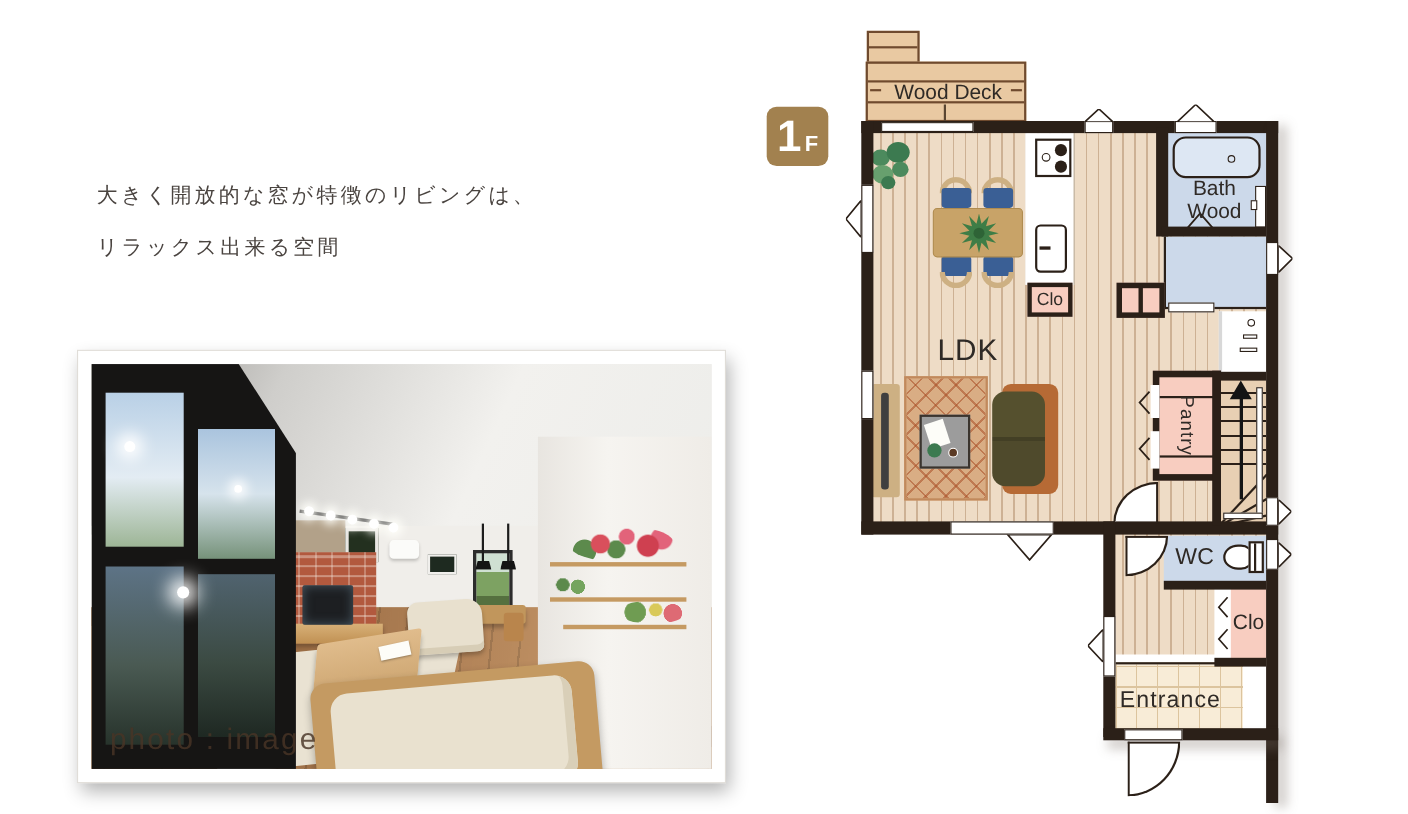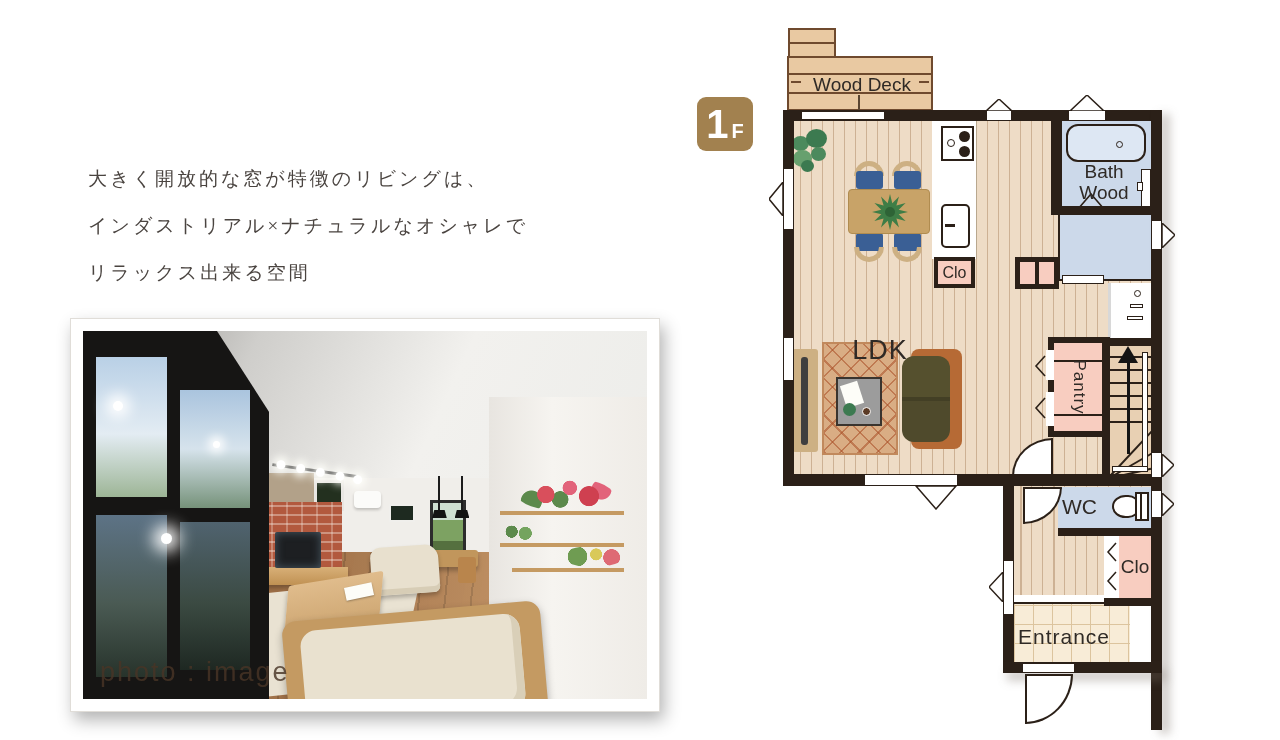--- a/index.html
+++ b/index.html
@@ -34,21 +34,20 @@
   .icon-svg{position:absolute;display:block;}
 </style>
 </head>
 <body>
 
 <div id="canvas">
 
 
   <div class="desc">
     <div>大きく開放的な窓が特徴のリビングは、</div>
-    <div>インダストリアル×ナチュラルなオシャレで</div>
     <div>リラックス出来る空間</div>
   </div>
 
   <div class="photo">
     <div class="scene">
 
       <div class="abs" style="left:0;top:0;width:100%;height:42%;
         background:linear-gradient(115deg,#8f8d8a 0%,#cfcecb 28%,#f2f1ee 62%,#ededea 100%);"></div>
 
       <div class="abs" style="left:0;top:40%;width:100%;height:28%;background:#f0eeea;"></div>
@@ -353,21 +352,21 @@
     </svg>
 
   <div class="abs" style="left:1012px;top:438px;width:41px;height:38px;
       background:#fff;border:2px solid #2b2018;border-radius:100% 0 0 0;"></div>
   <div class="abs" style="left:1023px;top:487px;width:39px;height:37px;
       background:#fff;border:2px solid #2b2018;border-radius:0 0 100% 0;"></div>
   <div class="win" style="left:1022px;top:663px;width:53px;height:10px;"></div>
   <div class="abs" style="left:1025px;top:674px;width:48px;height:50px;
       background:#fff;border:2px solid #2b2018;border-radius:0 0 100% 0;"></div>
 
-  <div class="lbl" style="left:845px;top:303px;width:70px;text-align:center;font-size:27px;letter-spacing:1px;margin-top:32px;">LDK</div>
+  <div class="lbl" style="left:845px;top:303px;width:70px;text-align:center;font-size:27px;letter-spacing:1px;">LDK</div>
   <div class="lbl" style="left:1062px;top:161px;width:84px;text-align:center;font-size:19px;line-height:21px;">
     <span style="display:block;">Bath</span>
     <span style="display:block;">Wood</span>
   </div>
-  <div class="lbl" style="left:1062px;top:495px;width:48px;font-size:21px;">WC</div>
+  <div class="lbl" style="left:1062px;top:495px;width:48px;text-align:center;font-size:21px;">WC</div>
   <div class="lbl" style="left:1018px;top:625px;width:110px;text-align:left;font-size:21px;letter-spacing:1px;">Entrance</div>
 
 </div>
 
 </body></html>

